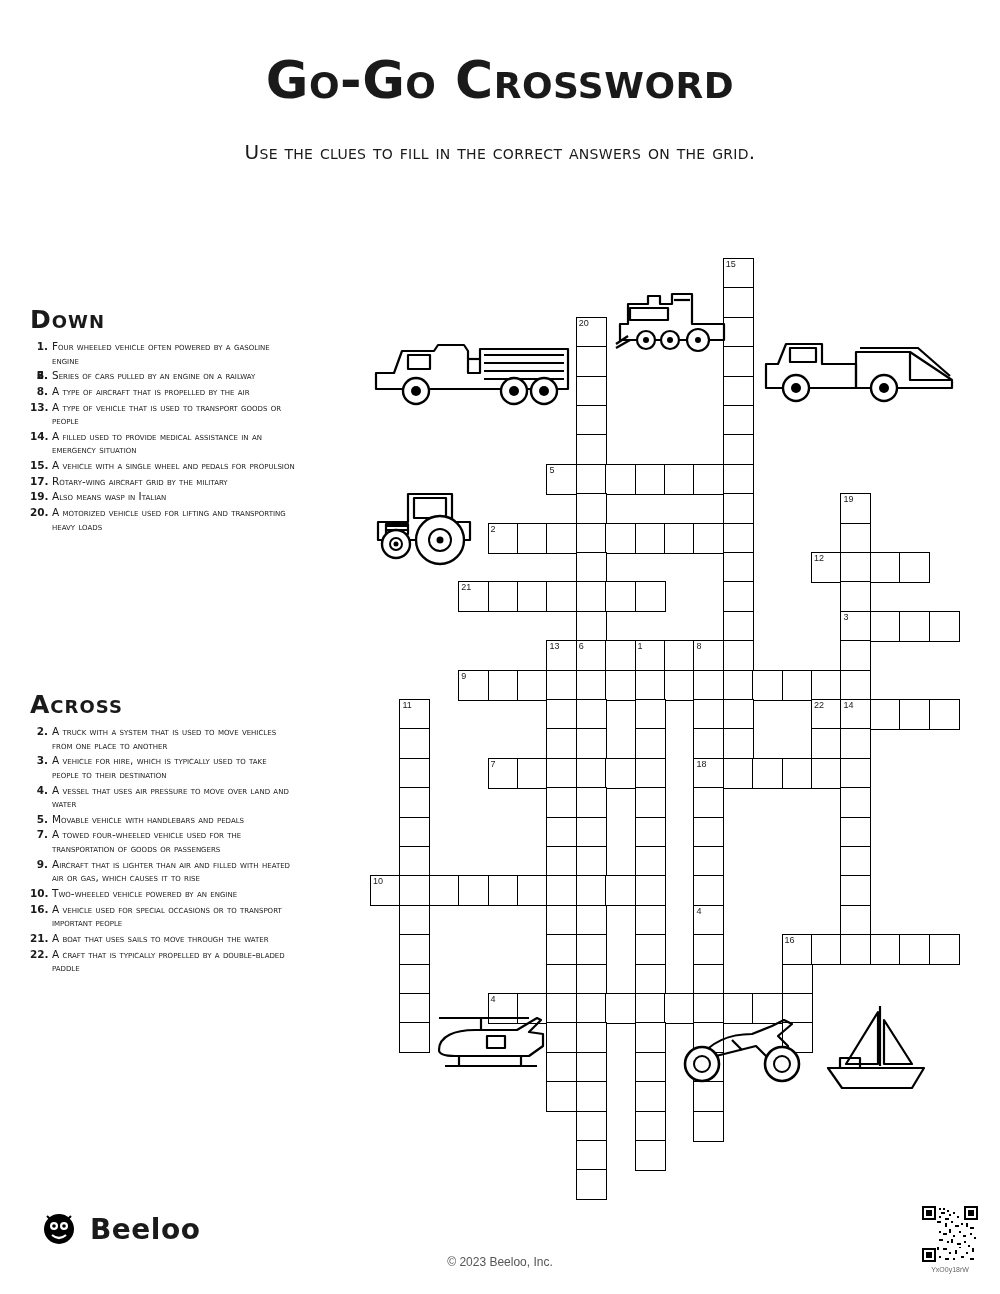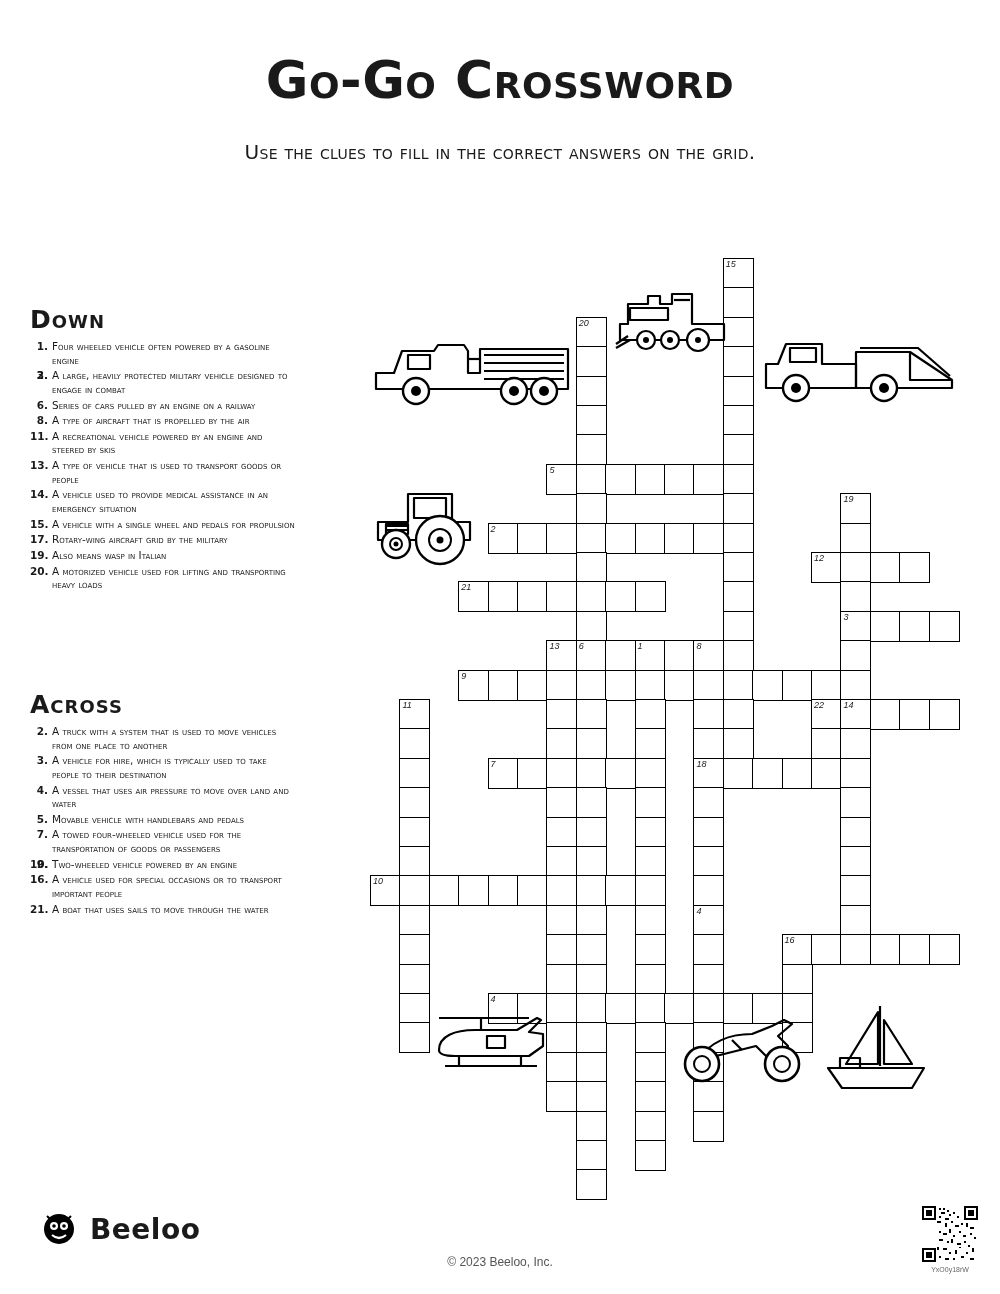--- a/index.html
+++ b/index.html
@@ -38,21 +38,20 @@
 
   
   #grid{position:absolute;left:370px;top:258px;width:620px;height:860px;}
   .cell{
     position:absolute;width:31px;height:31px;border:1.6px solid #000;
     background:#fff;box-sizing:border-box;
   }
   .cell .n{
     position:absolute;top:0px;left:2px;font-size:9px;line-height:10px;
     font-family:"Liberation Sans", sans-serif;
-    font-style:italic;
   }
 
   
   .art{position:absolute;}
   
   #brand{position:absolute;left:38px;top:1208px;display:flex;align-items:center;gap:10px;}
   #brand .word{font-size:28px;font-weight:bold;letter-spacing:0.5px;}
   #copyright{position:absolute;left:0;top:1255px;width:1000px;text-align:center;
     font-size:12px;color:#555;font-family:"Liberation Sans",sans-serif;}
   #qr{position:absolute;right:22px;top:1206px;width:56px;height:56px;}
@@ -63,45 +62,45 @@
 <body>
 
 <div id="title">Go-Go Crossword</div>
 <div id="subtitle">Use the clues to fill in the correct answers on the grid.</div>
 
 <div class="clue-block" id="down-block">
   <div class="clue-head">Down</div>
   <ol class="clues" id="down-list">
       <li><span class="num">1.</span><span>Four wheeled vehicle often powered by a gasoline engine</span></li>
       <li><span class="num">2.</span></li>
-      <li><span class="num">3.</span><span>A large, heavily protected military vehicle designed to engage in combat</span></li>
+      <li><span class="num">3.</span></li>
       <li><span class="num">6.</span><span>Series of cars pulled by an engine on a railway</span></li>
       <li><span class="num">8.</span><span>A type of aircraft that is propelled by the air</span></li>
-      <li><span class="num">11.</span><span>A recreational vehicle powered by an engine and steered by skis</span></li>
       <li><span class="num">13.</span><span>A type of vehicle that is used to transport goods or people</span></li>
-      <li><span class="num">14.</span><span>A vehicle used to provide medical assistance in an emergency situation</span></li>
+      <li><span class="num">14.</span><span>A filled used to provide medical assistance in an emergency situation</span></li>
       <li><span class="num">15.</span><span>A vehicle with a single wheel and pedals for propulsion</span></li>
       <li><span class="num">17.</span><span>Rotary-wing aircraft grid by the military</span></li>
       <li><span class="num">19.</span><span>Also means wasp in Italian</span></li>
       <li><span class="num">20.</span><span>A motorized vehicle used for lifting and transporting heavy loads</span></li>
     </ol>
 </div>
 
 <div class="clue-block" id="across-block">
   <div class="clue-head">Across</div>
   <ol class="clues" id="across-list">
       <li><span class="num">2.</span><span>A truck with a system that is used to move vehicles from one place to another</span></li>
       <li><span class="num">3.</span><span>A vehicle for hire, which is typically used to take people to their destination</span></li>
       <li><span class="num">4.</span><span>A vessel that uses air pressure to move over land and water</span></li>
       <li><span class="num">5.</span><span>Movable vehicle with handlebars and pedals</span></li>
       <li><span class="num">7.</span><span>A towed four-wheeled vehicle used for the transportation of goods or passengers</span></li>
-      <li><span class="num">9.</span></li>
+      <li><span class="num">9.</span><span>Aircraft that is lighter than air and filled with heated air or gas, which causes it to rise</span></li>
       <li><span class="num">10.</span><span>Two-wheeled vehicle powered by an engine</span></li>
       <li><span class="num">16.</span><span>A vehicle used for special occasions or to transport important people</span></li>
       <li><span class="num">21.</span><span>A boat that uses sails to move through the water</span></li>
+      <li><span class="num">22.</span><span>A craft that is typically propelled by a double-bladed paddle</span></li>
     </ol>
 </div>
 
 <div id="grid">
     <div class="cell" style="left: 352.8px; top: 0px;">
       <span class="n">15</span>
     </div>
     <div class="cell" style="left: 352.8px; top: 29.4px;"></div>
     <div class="cell" style="left: 352.8px; top: 58.8px;"></div>
     <div class="cell" style="left: 205.8px; top: 58.8px;">

